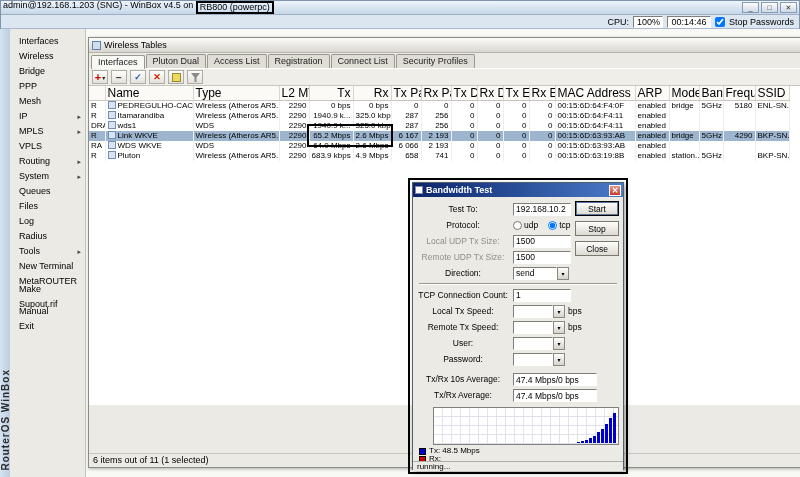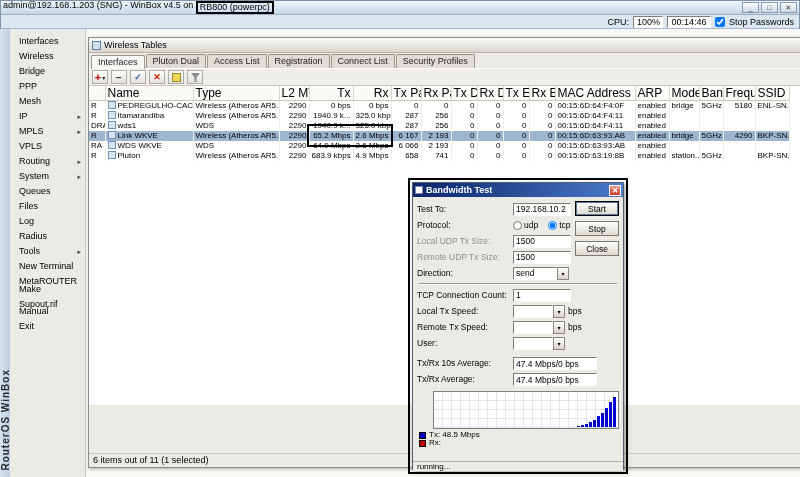--- a/index.html
+++ b/index.html
@@ -65,21 +65,21 @@
   .wt-status { height:14px; border-top:1px solid #C9C6BF; background:#EBEAE4; font-size:9px; line-height:13px; padding:0 4px;margin-top:48px; }
 
   
   .bw-dialog { position:absolute; left:326px; top:153px; width:212px; height:288px; background:#EBEAE4; border:1px solid #55606E; box-shadow:2px 2px 5px rgba(0,0,0,.35); z-index:10; }
   .bw-titlebar { height:14px; background:linear-gradient(90deg,var(--dialog-titlebar,#0A246A),#4A7AC8); color:#fff; font-weight:bold; font-size:9px; display:flex; align-items:center; gap:3px; padding:0 2px; }
   .bw-ic { width:8px; height:8px; background:#fff; border:1px solid #88A; }
   .bw-title { flex:1; }
   .bw-close { width:12px; height:11px; background:linear-gradient(#E8968C,#C13B2A); border:1px solid #fff; color:#fff; font-size:8px; font-weight:bold; line-height:9px; text-align:center; }
   .bw-body { position:relative; height:274px; padding-top:4px; }
   .bw-row { height:16px; display:flex; align-items:center; padding:0 4px; }
-  .bw-label { width:96px; text-align:left; padding-right:4px; font-size:8.5px; white-space:nowrap; }
+  .bw-label { width:96px; text-align:center; padding-right:4px; font-size:8.5px; white-space:nowrap; }
   .bw-label.dim { color:#8F8D88; }
   .bw-input { height:13px; border:1px solid; border-color:#7F7D78 #FFF #FFF #7F7D78; background:#fff; font-family:inherit; font-size:8.5px; padding:0 2px; }
   .w58 { width:58px; } .w44 { width:44px; } .w40 { width:40px; }
   .combo-arrow { width:12px; height:13px; border:1px solid #8A8881; background:linear-gradient(#FDFDFC,#D8D5CD); font-size:6px; display:flex; align-items:center; justify-content:center; }
   .unit { margin-left:3px; font-size:8.5px; }
   .bw-readout { width:84px; height:13px; border:1px solid; border-color:#7F7D78 #FFF #FFF #7F7D78; background:#fff; font-size:8.5px; line-height:12px; padding:0 2px; white-space:nowrap; overflow:hidden; }
   .bw-sep { margin:2px 6px; border-top:1px solid #9A988F; border-bottom:1px solid #FFF; }
   .gap4 { height:4px; }
   .radio-wrap { display:flex; align-items:center; gap:2px; margin-right:10px; font-size:8.5px; }
   .radio-wrap input { width:9px; height:9px; }
@@ -481,20 +481,25 @@
             <div class="combo-arrow">▾</div>
             <span class="unit">bps</span>
           </div>
 
           <div class="bw-row">
             <span class="bw-label">User:</span>
             <input class="bw-input w40" value="" style="">
             <div class="combo-arrow">▾</div>
           </div>
 
+          <div class="bw-row">
+            <span class="bw-label">Password:</span>
+            <input class="bw-input w40" value="" style="">
+            <div class="combo-arrow">▾</div>
+          </div>
 
           <div class="gap4"></div>
 
           <div class="bw-row">
             <span class="bw-label">Tx/Rx 10s Average:</span>
             <div class="bw-readout">47.4 Mbps/0 bps</div>
           </div>
 
           <div class="bw-row">
             <span class="bw-label">Tx/Rx Average:</span>

